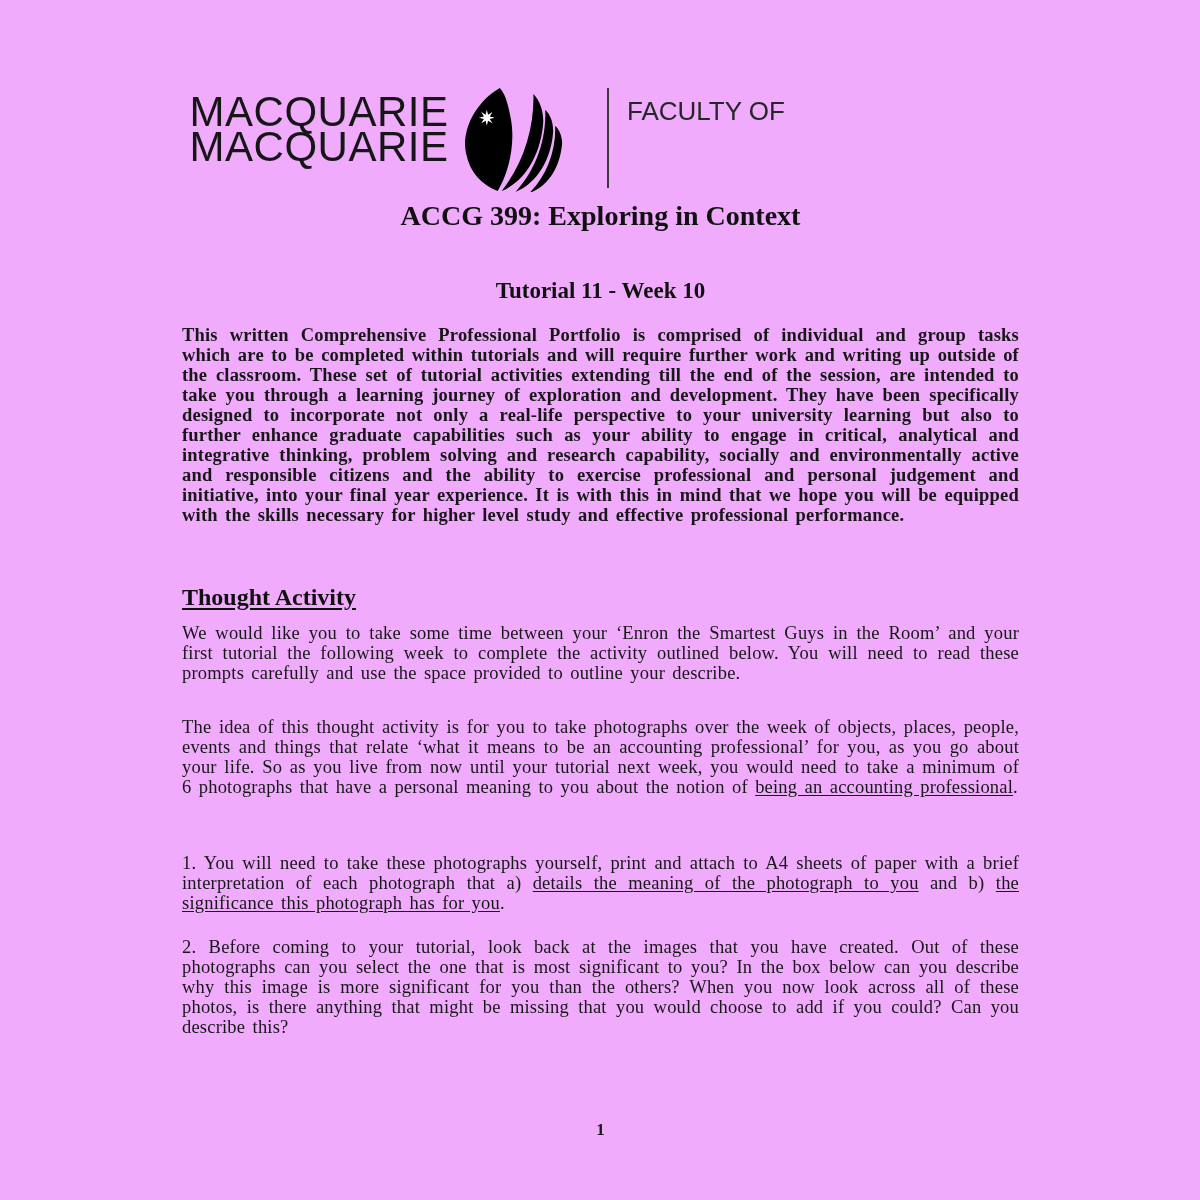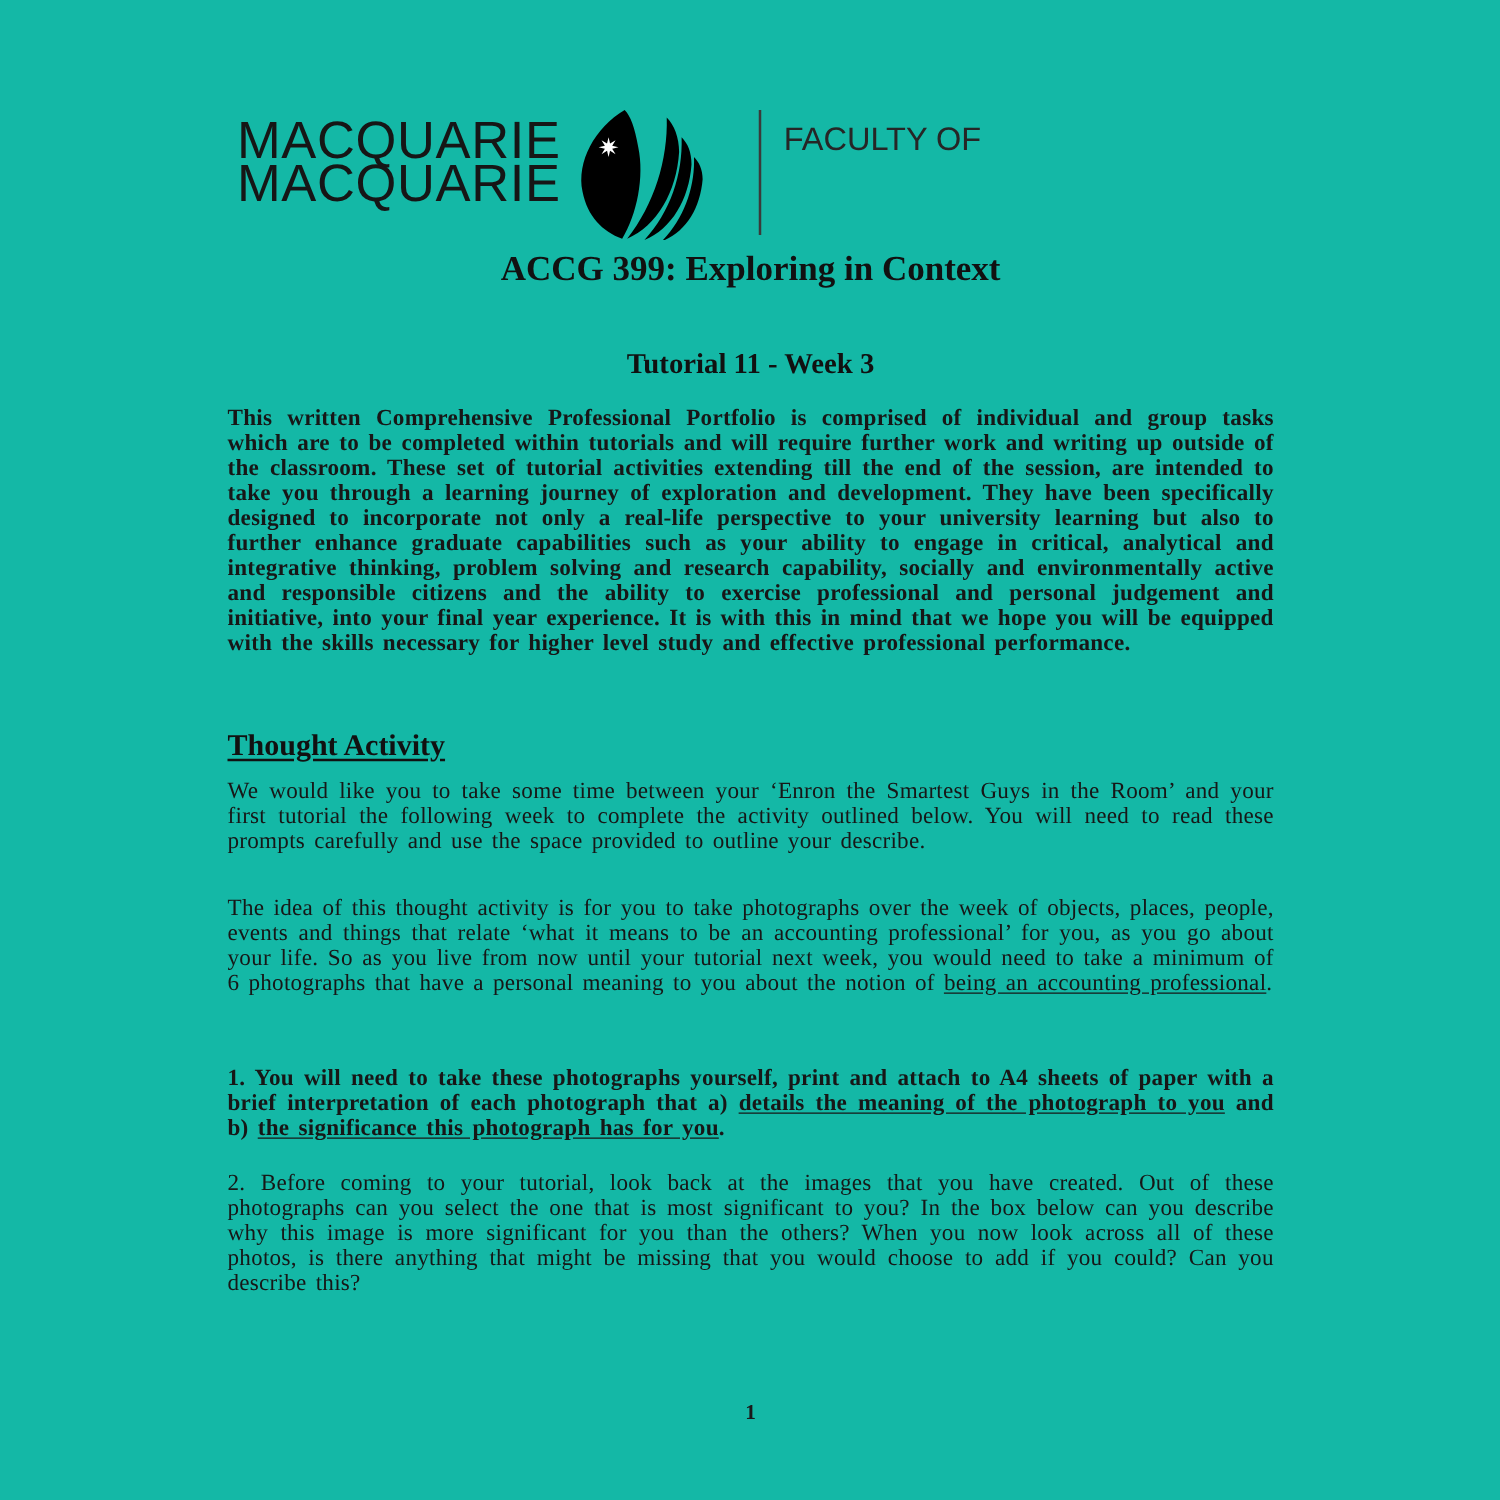--- a/index.html
+++ b/index.html
@@ -1,20 +1,20 @@
 <!DOCTYPE html>
 <html><head>
 <meta charset="utf-8">
 <style>
   html, body { margin: 0; padding: 0; background: #ffffff; }
   .page {
     position: relative;
     width: 1200px;
     height: 1200px;
-    background: #14b8a6;
+    background: #f0abfc;
     overflow: hidden;
     font-family: "Liberation Serif", serif;
     color: #161616;
   }
   .content {
     position: absolute;
     left: 182px;
     top: 0;
     width: 837px;
     height: 100%;
@@ -48,21 +48,21 @@
   .body {
     position: absolute; left: 0; width: 837px; margin: 0;
     text-align: justify;
     font-size: 18.5px; line-height: 20px;
     word-spacing: 2.5px; letter-spacing: 0.2px;
     color: #171717;
   }
   .p1 { top: 325px; font-weight: bold; }
   .p2 { top: 623px; }
   .p3 { top: 717px; }
-  .p4 { top: 853px; font-weight: bold; }
+  .p4 { top: 853px; }
   .p5 { top: 937px; }
   .section-heading {
     position: absolute; top: 584px; left: 0; margin: 0;
     font-size: 24px; font-weight: 700; color: #111;
     text-decoration: underline; text-underline-offset: 3px;
   }
   .u { text-decoration: underline; text-underline-offset: 2px; }
   .page-number {
     position: absolute; top: 1120px; left: 0; width: 100%;
     text-align: center; font-size: 17px; font-weight: 700; color: #1a1a1a;
@@ -91,21 +91,21 @@
       <div class="logo-divider"></div>
       <div class="faculty">
         <div>FACULTY OF</div>
       </div>
     </header>
 
     <h1 class="title">ACCG 399: Exploring in Context</h1>
 
     <h2 class="subtitle">
       <br>
-      <span>Tutorial 11 - Week 3</span>
+      <span>Tutorial 11 - Week 10</span>
     </h2>
 
     <p class="body p1"><span>This written Comprehensive Professional Portfolio is comprised of individual and group tasks which are to be completed within tutorials and will require further work and writing up outside of the classroom. These set of tutorial activities extending till the end of the session, are intended to take you through a learning journey of exploration and development. They have been specifically designed to incorporate not only a real-life perspective to your university learning but also to further enhance graduate capabilities such as your ability to engage in critical, analytical and integrative thinking, problem solving and research capability, socially and environmentally active and responsible citizens and the ability to exercise professional and personal judgement and initiative, into your final year experience. It is with this in mind that we hope you will be equipped with the skills necessary for higher level study and effective professional performance.</span></p>
 
     <h3 class="section-heading">Thought Activity</h3>
 
     <p class="body p2"><span>We would like you to take some time between your ‘Enron the Smartest Guys in the Room’ and your first tutorial the following week to complete the activity outlined below. You will need to read these prompts carefully and use the space provided to outline your describe.</span></p>
 
     <p class="body p3"><span>The idea of this thought activity is for you to take photographs over the week of objects, places, people, events and things that relate ‘what it means to be an accounting professional’ for you, as you go about your life. So as you live from now until your tutorial next week, you would need to take a minimum of 6 photographs that have a personal meaning to you about the notion of </span><span class="u">being an accounting professional</span><span>.</span></p>
 

